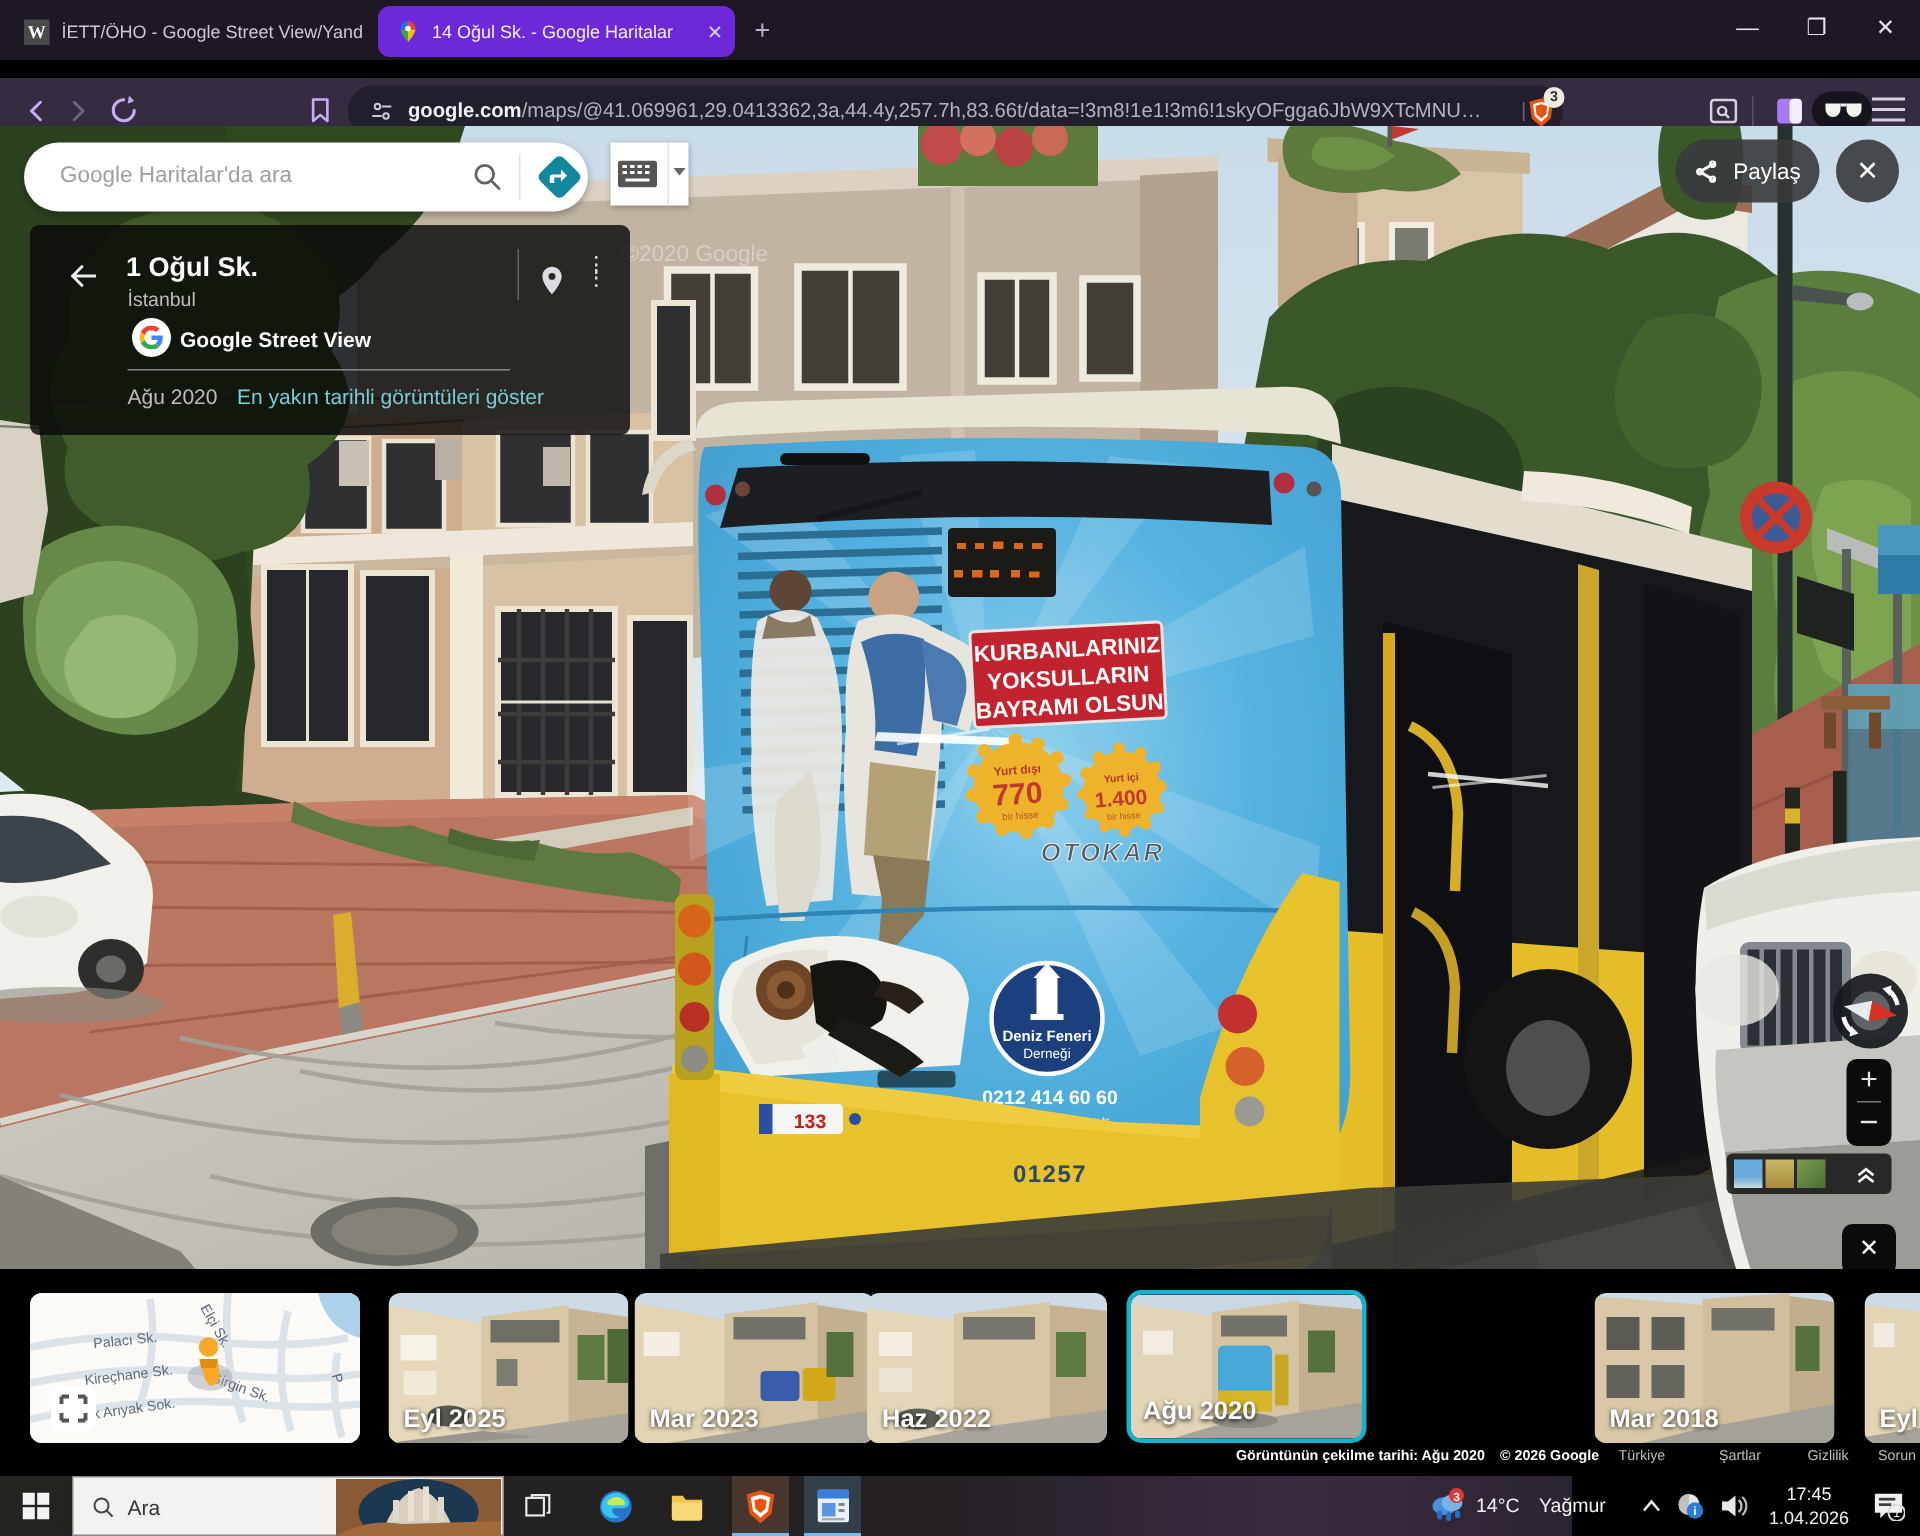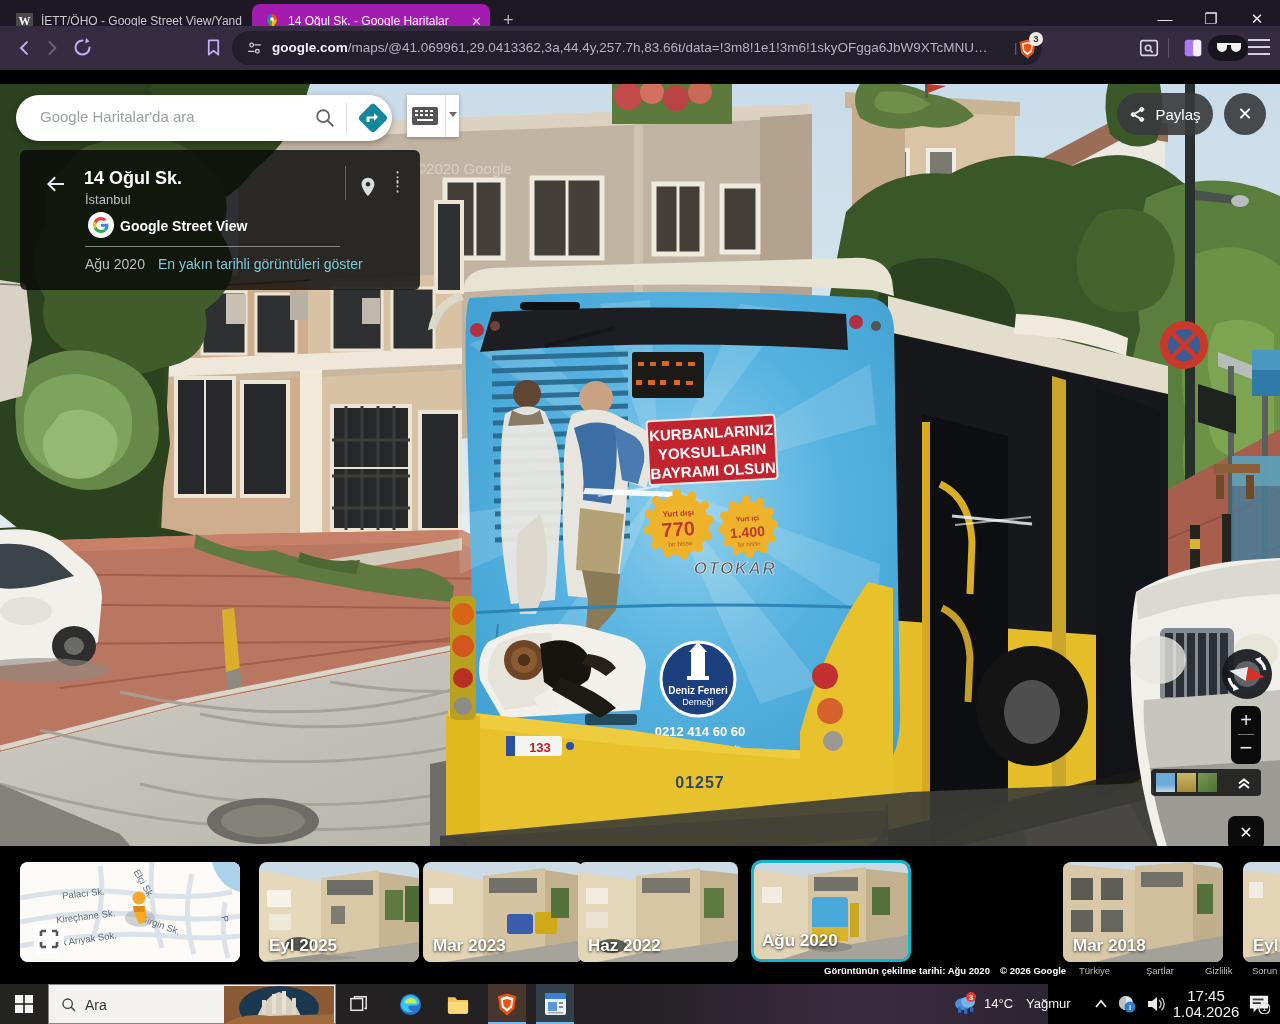--- a/index.html
+++ b/index.html
@@ -2,25 +2,25 @@
 <html><head>
 <meta charset="utf-8">
 <style>
   * { margin:0; padding:0; box-sizing:border-box; }
   html,body { width:1280px; height:1024px; overflow:hidden; font-family:"Liberation Sans", sans-serif; }
   #app { position:relative; width:1280px; height:1024px; background:#000; }
   
   #tabbar { position:absolute; left:0; top:0; width:1280px; height:40px; background:#1d1823; }
   .tab1 { position:absolute; left:8px; top:6px; width:240px; height:30px; color:#cdc8d4; font-size:12px; display:flex; align-items:center; }
   .wicon { width:17px; height:17px; background:#4a4a4a; color:#fff; font-size:12px; font-weight:bold; text-align:center; line-height:17px; margin:0 8px 0 8px; font-family:"Liberation Serif",serif;}
-  .tabact { position:absolute; left:252px; top:4px; width:238px; height:34px; background:#a21caf; border-radius:8px; color:#f2eff6; font-size:12px; display:flex; align-items:center; }
+  .tabact { position:absolute; left:252px; top:4px; width:238px; height:34px; background:#6d28d9; border-radius:8px; color:#f2eff6; font-size:12px; display:flex; align-items:center; }
   .tabx { position:absolute; right:8px; color:#d8d3e0; font-size:13px; }
   .plus { position:absolute; left:503px; top:10px; color:#b9b2c4; font-size:18px; font-weight:400;}
   .winbtn { position:absolute; top:0px; height:38px; width:46px; color:#e8e4ee; text-align:center; line-height:38px; font-size:15px;}
-  #navbar { position:absolute; left:0; top:26px; width:1280px; height:44px; background:#352c41; }
+  #navbar { position:absolute; left:0; top:52px; width:1280px; height:44px; background:#352c41; }
   #urlbar { position:absolute; left:232px; top:5px; width:810px; height:34px; background:#231e2c; border-radius:17px; color:#b6b0c2; font-size:13.5px; line-height:34px; white-space:nowrap; overflow:hidden; }
   
   #content { position:absolute; left:0; top:84px; width:1280px; height:900px; background:#000; }
   #scene { position:absolute; left:0; top:0; }
   
   #searchbox { position:absolute; left:16px; top:11px; width:376px; height:46px; background:#fff; border-radius:23px; box-shadow:0 2px 6px rgba(0,0,0,.3); }
   #searchbox .ph { position:absolute; left:24px; top:13px; color:#9aa0a6; font-size:15px; }
   #kbdbox { position:absolute; left:407px; top:11px; width:52px; height:42px; background:#fff; box-shadow:0 1px 4px rgba(0,0,0,.3); }
   #infopanel { position:absolute; left:20px; top:66px; width:400px; height:140px; background:rgba(8,8,8,.82); border-radius:6px; color:#fff; }
   #paylas { position:absolute; left:1117px; top:9px; width:96px; height:42px; background:rgba(56,58,60,.9); border-radius:21px; color:#fff; font-size:15px; display:flex; align-items:center; justify-content:center; gap:9px;}
@@ -564,21 +564,21 @@
     </div>
     <div id="infopanel">
       <svg style="position:absolute;left:24px;top:22px;" width="24" height="24" viewBox="0 0 24 24">
           <path d="M20 11H6.8l5.1-5.1L10.5 4.5 3 12l7.5 7.5 1.4-1.4L6.8 13H20z" fill="#e8eaed"></path>
         </svg>
       <div style="position:absolute;left:325px;top:16px;width:1px;height:34px;background:#5f6368;"></div>
       <svg style="position:absolute;left:337px;top:24px;" width="22" height="26" viewBox="0 0 24 24">
           <path d="M12 2C8.1 2 5 5.1 5 9c0 5.2 7 13 7 13s7-7.8 7-13c0-3.9-3.1-7-7-7zm0 9.5A2.5 2.5 0 1 1 12 6.5a2.5 2.5 0 0 1 0 5z" fill="#dadce0"></path>
         </svg>
       <div style="position:absolute;left:370px;top:22px;color:#dadce0;font-size:15px;line-height:9px;">⋮<br>⋮</div>
-      <div style="position:absolute;left:64px;top:18px;font-size:18px;font-weight:bold;">14 Oğul Sk.</div>
+      <div style="position:absolute;left:64px;top:18px;font-size:18px;font-weight:bold;">1 Oğul Sk.</div>
       <div style="position:absolute;left:65px;top:42px;font-size:13px;color:#bdbdbd;">İstanbul</div>
       <div style="position:absolute;left:68px;top:62px;width:26px;height:26px;background:#fff;border-radius:50%;"></div>
       <svg style="position:absolute;left:73px;top:67px;" width="16" height="16" viewBox="0 0 48 48">
         <path fill="#EA4335" d="M24 9.5c3.5 0 6.6 1.2 9.1 3.6l6.8-6.8C35.8 2.4 30.3 0 24 0 14.6 0 6.5 5.4 2.6 13.2l7.9 6.2C12.4 13.5 17.7 9.5 24 9.5z"></path>
         <path fill="#4285F4" d="M46.5 24.5c0-1.6-.1-3.1-.4-4.5H24v9h12.7c-.6 2.9-2.2 5.4-4.7 7.1l7.6 5.9c4.5-4.1 6.9-10.2 6.9-17.5z"></path>
         <path fill="#FBBC05" d="M10.5 28.6c-.5-1.5-.8-3-.8-4.6s.3-3.1.8-4.6l-7.9-6.2C.9 16.5 0 20.1 0 24s.9 7.5 2.6 10.8l7.9-6.2z"></path>
         <path fill="#34A853" d="M24 48c6.3 0 11.6-2.1 15.6-5.7l-7.6-5.9c-2.1 1.4-4.8 2.3-8 2.3-6.3 0-11.6-4-13.5-9.7l-7.9 6.2C6.5 42.6 14.6 48 24 48z"></path>
       </svg>
       <div style="position:absolute;left:100px;top:68px;font-size:14px;font-weight:bold;">Google Street View</div>
       <div style="position:absolute;left:65px;top:96px;width:255px;height:1px;background:#888;"></div>
@@ -808,21 +808,21 @@
     <svg style="position:absolute;left:1116px;top:10px;" width="22" height="20" viewBox="0 0 22 20">
       <circle cx="10" cy="9" r="7" fill="#e8e8e8"></circle>
       <path d="M10 2a7 7 0 0 0 0 14z" fill="#c0c0c0"></path>
       <circle cx="14" cy="13" r="5.5" fill="#2a7fd4"></circle>
       <text x="14" y="16" text-anchor="middle" fill="#fff" font-size="8" font-weight="bold">i</text>
     </svg>
     <svg style="position:absolute;left:1146px;top:11px;" width="20" height="18" viewBox="0 0 20 18">
         <polygon points="2,6 6,6 11,2 11,16 6,12 2,12" fill="#e8e8e8"></polygon>
         <path d="M13 5a5 5 0 0 1 0 8M15.5 3a8 8 0 0 1 0 12" stroke="#bdbdbd" stroke-width="1.5" fill="none"></path>
       </svg>
-    <div style="position:absolute;left:1170px;top:4px;width:72px;text-align:center;color:#f2f2f2;font-size:15px;line-height:16px;">17:45<br>1.04.2026</div>
+    <div style="position:absolute;left:1170px;top:4px;width:72px;text-align:center;color:#f2f2f2;font-size:12px;line-height:16px;">17:45<br>1.04.2026</div>
     <svg style="position:absolute;left:1248px;top:10px;" width="22" height="20" viewBox="0 0 24 22">
         <path d="M2 2h20v14h-12l-4 4v-4H2z" fill="#f2f2f2"></path>
         <rect x="5" y="5" width="12" height="2" fill="#3a3a3a"></rect>
         <rect x="5" y="9" width="9" height="2" fill="#3a3a3a"></rect>
         <circle cx="18" cy="16" r="6" fill="none" stroke="#d8d8d8" stroke-width="1.5"></circle>
         <text x="18" y="19" text-anchor="middle" fill="#f0f0f0" font-size="9">1</text>
       </svg>
   </div>
 </div>
 

